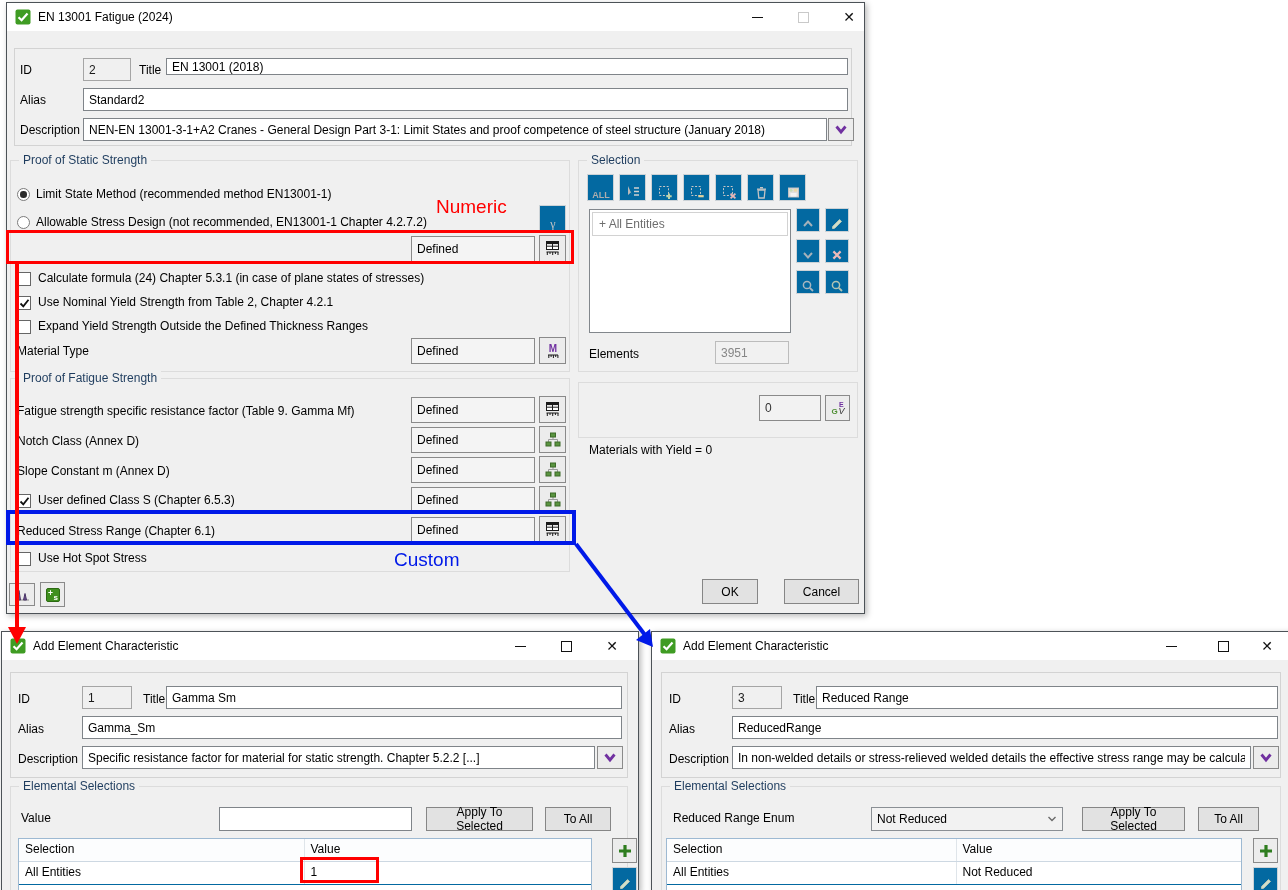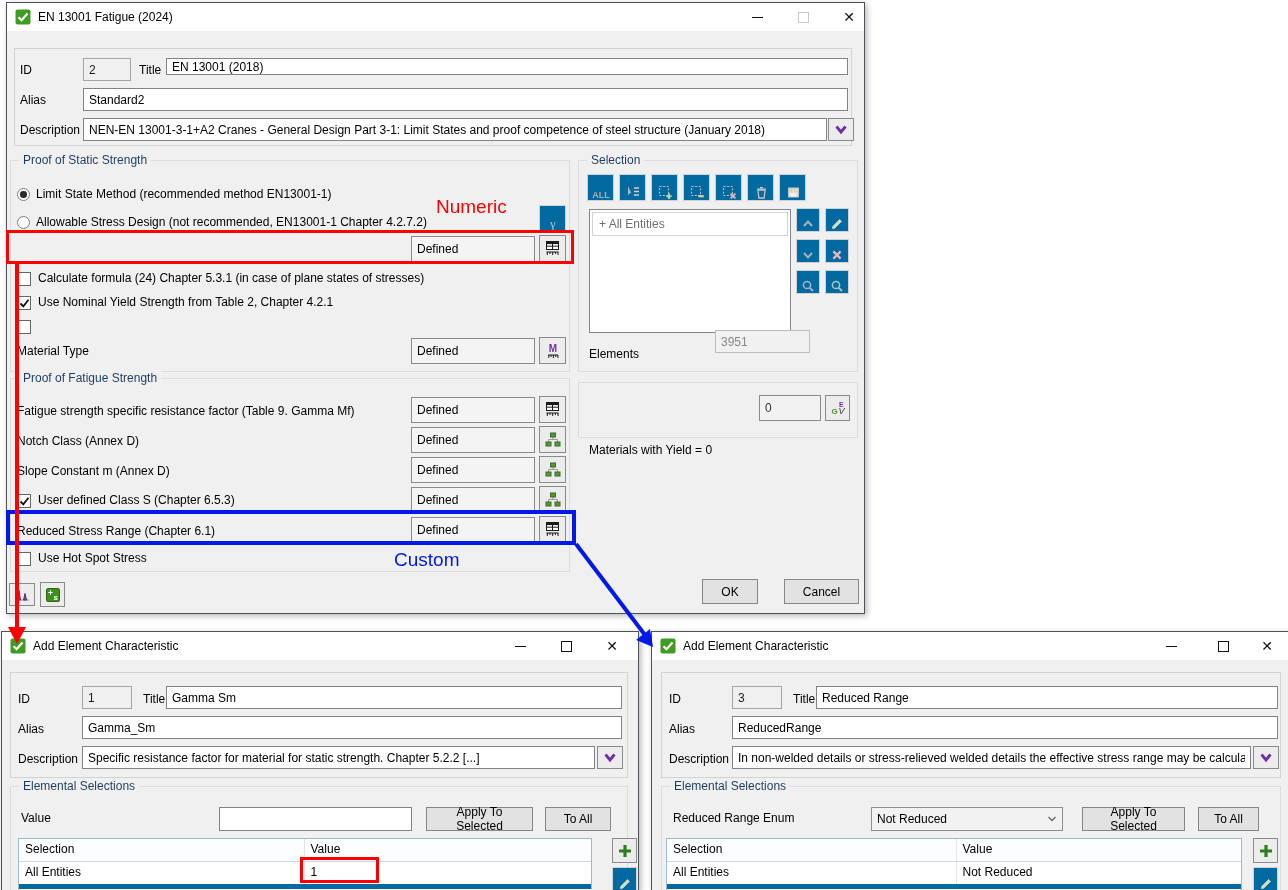--- a/index.html
+++ b/index.html
@@ -36,21 +36,21 @@
        display:flex;align-items:center;justify-content:center;}
   .radio{position:absolute;width:13px;height:13px;background:#fff;border:1px solid #7c7c7c;border-radius:50%;box-sizing:border-box;}
   .radio.sel::after{content:"";position:absolute;left:2.2px;top:2.2px;width:6.5px;height:6.5px;border-radius:50%;background:#2b2b2b;}
   .listbox{position:absolute;background:#fff;border:1px solid #82878c;box-sizing:border-box;}
   .listitem{margin:2px;height:22px;line-height:22px;border:1px solid #d2d2d2;color:#6e6e6e;padding-left:6px;}
   .etable{position:absolute;background:#fff;border:1px solid #9db9d2;box-sizing:border-box;}
   .trow{display:flex;height:22px;line-height:21px;}
   .thead{border-bottom:1px solid #cdd8e2;background:#fcfdfe;}
   .trow .tc{padding:0 6px;box-sizing:border-box;overflow:hidden;white-space:nowrap;}
   .tc.c1{border-right:1px solid #dfe5ea;}
-  .databody .trow{border-bottom:5px solid #0369a1;}
+  .databody .trow{border-bottom:1px solid #0369a1;}
   .combo{position:absolute;background:#f2f2f2;border:1px solid #8a8f94;box-sizing:border-box;
          line-height:22px;padding:0 5px;overflow:hidden;white-space:nowrap;}
   .combo .cchev{position:absolute;right:5px;top:7px;}
   .anno-box{position:absolute;z-index:50;pointer-events:none;box-sizing:border-box;}
   .anno-text{position:absolute;z-index:52;font-size:19px;white-space:nowrap;}
   .overlay{position:absolute;left:0;top:0;z-index:60;pointer-events:none;}
 </style>
 </head>
 <body>
 
@@ -110,20 +110,21 @@
     </button>
     <span class="chk" style="left:6px;top:111px;"></span>
     <span class="lbl" style="left:27px;top:110px;">Calculate formula (24) Chapter 5.3.1 (in case of plane states of stresses)</span>
     <span class="chk" style="left:6px;top:135px;">
         <svg width="11" height="11" viewBox="0 0 11 11">
           <path d="M1.5 5.5 L4.3 8.4 L9.5 1.8" stroke="#111" stroke-width="1.8" fill="none"></path>
         </svg>
       </span>
     <span class="lbl" style="left:27px;top:134px;">Use Nominal Yield Strength from Table 2, Chapter 4.2.1</span>
     <span class="chk" style="left:6px;top:159px;"></span>
+    <span class="lbl" style="left:27px;top:158px;">Expand Yield Strength Outside the Defined Thickness Ranges</span>
     <span class="lbl" style="left:6px;top:183px;">Material Type</span>
     <div class="tb defined" style="left:400px;top:177px;width:124px;height:26px;">Defined</div>
     <button class="ibtn" style="left:528px;top:176px;">
       <svg width="16" height="16" viewBox="0 0 16 16">
           <text x="8" y="9" text-anchor="middle" font-size="10" font-weight="bold" fill="#7030a0">M</text>
           <path d="M3 12 H13 M3.8 12 V15 M6.1 12 V14 M8.4 12 V15 M10.7 12 V14 M12.9 12 V15" stroke="#1a1a1a" fill="none"></path>
         </svg>
     </button>
   </div>
 
@@ -201,21 +202,21 @@
           <path d="M8.8 8.8 L12 12" stroke="#a8b6c0" stroke-width="1.8"></path>
         </svg>
       </button>
     <button class="ibtn dis" style="left:246px;top:109px;width:24px;height:24px;">
         <svg width="14" height="14" viewBox="0 0 14 14">
           <circle cx="6" cy="6" r="3.6" fill="none" stroke="#b3c4b3" stroke-width="1.5"></circle>
           <path d="M8.8 8.8 L12 12" stroke="#b3c4b3" stroke-width="1.8"></path>
         </svg>
       </button>
     <span class="lbl" style="left:10px;top:186px;">Elements</span>
-    <input class="tb gray" style="left: 136px; top: 169px; width: 95px; height: 23px;" readonly="" value="3951">
+    <input class="tb gray" style="left: 136px; top: 180px; width: 74px; height: 23px;" readonly="" value="3951">
   </div>
 
   <div class="group" style="left:3px;top:375px;width:560px;height:194px;">
     <span class="gtitle">Proof of Fatigue Strength</span>
     <span class="lbl" style="left:6px;top:25px;">Fatigue strength specific resistance factor (Table 9. Gamma Mf)</span>
     <div class="tb defined" style="left:400px;top:18px;width:124px;height:26px;">Defined</div>
     <button class="ibtn" style="left:528px;top:17px;">
         <svg width="17" height="17" viewBox="0 0 17 17">
           <rect x="2.5" y="1.5" width="12" height="8" fill="#fff" stroke="#1a1a1a"></rect>
           <rect x="2.5" y="1.5" width="12" height="2.6" fill="#1a1a1a"></rect>

